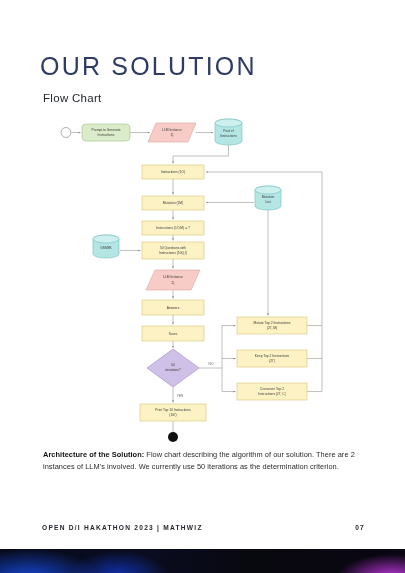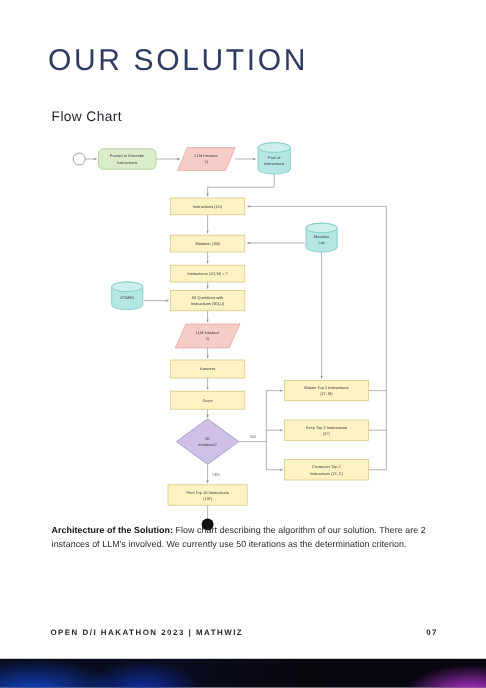--- a/index.html
+++ b/index.html
@@ -20,21 +20,21 @@
   #page {
     position: absolute;
     inset: 0;
     background: #ffffff;
   }
 
   
   #page-title {
     position: absolute;
     left: 40px;
-    top: 36px;
+    top: 52px;
     font-size: 25px;
     letter-spacing: 2.2px;
     font-weight: 400;
     color: #2f3b63;
     font-family: "Liberation Sans", sans-serif;
     white-space: nowrap;
   }
 
   #section-title {
     position: absolute;
@@ -74,21 +74,21 @@
     stroke: #8d8d8d;
     stroke-width: 0.55;
     fill: none;
   }
   .fc-arrowhead { fill: #8d8d8d; }
 
   
   #caption {
     position: absolute;
     left: 43px;
-    top: 436px;
+    top: 449px;
     width: 322px;
     font-size: 7.4px;
     line-height: 1.62;
     color: #2a2a2a;
     letter-spacing: 0.05px;
   }
   #caption b { font-weight: 700; color: #111; }
 
   
   #footer-text {

